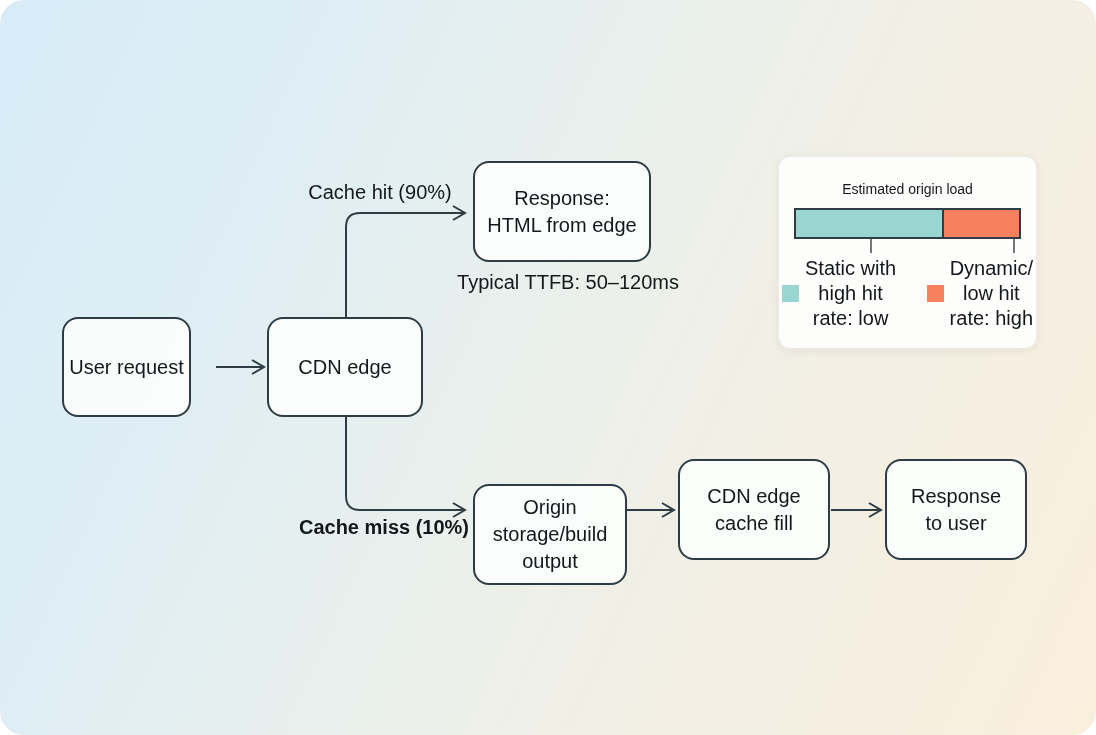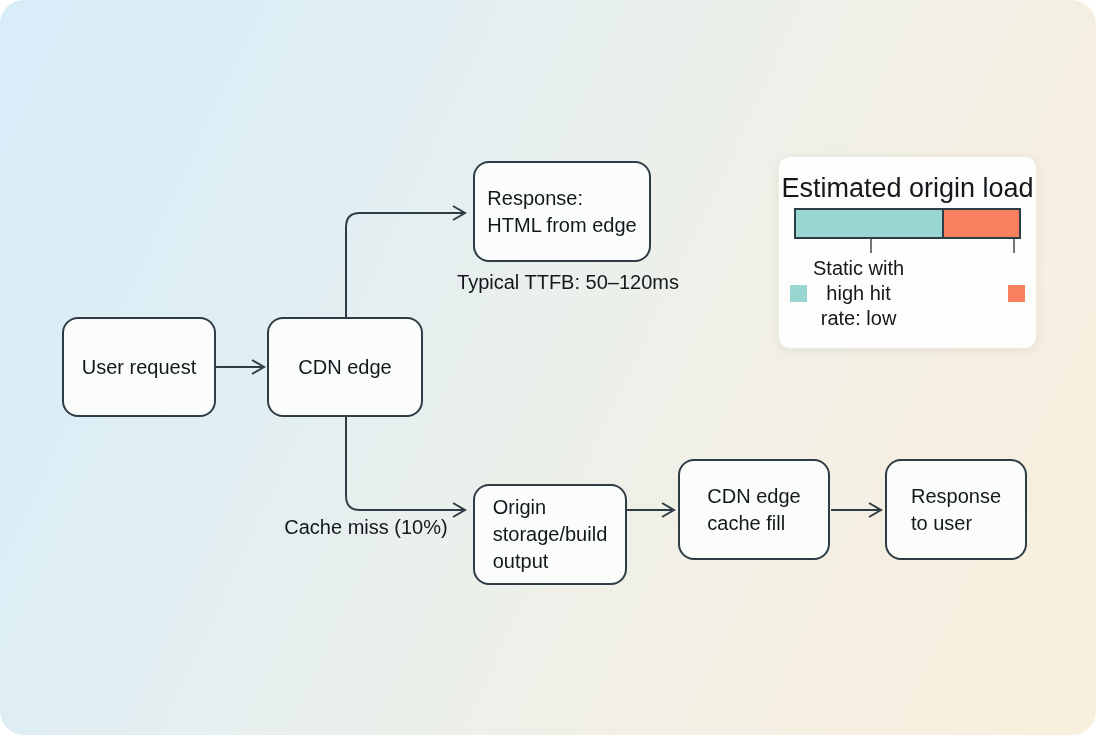--- a/index.html
+++ b/index.html
@@ -23,62 +23,63 @@
     position: absolute;
     inset: 0;
     width: 1096px;
     height: 735px;
   }
   .node {
     position: absolute;
     display: flex;
     align-items: center;
     justify-content: center;
+    text-align: center;
     white-space: pre-line;
     font-size: 20px;
     line-height: 27px;
     color: #14181c;
     background: rgba(251, 253, 252, 0.95);
     border: 2px solid #2e3c46;
     border-radius: 16px;
     box-sizing: border-box;
   }
-  .node-user-request   { left: 62px;  top: 317px; width: 154px; height: 100px; }
+  .node-user-request   { left: 62px;  top: 317px; width: 129px; height: 100px; }
   .node-cdn-edge       { left: 267px; top: 317px; width: 156px; height: 100px; }
   .node-response-edge  { left: 473px; top: 161px; width: 178px; height: 101px; }
   .node-origin-storage { left: 473px; top: 458px; width: 154px; height: 101px; margin-top: 26px; }
   .node-cache-fill     { left: 678px; top: 459px; width: 152px; height: 101px; }
   .node-response-user  { left: 885px; top: 459px; width: 142px; height: 101px; }
 
   .flow-label {
     position: absolute;
     font-size: 20px;
     text-align: center;
     color: #14181c;
   }
   .label-cache-hit  { left: 288px; top: 181px; width: 184px; }
-  .label-cache-miss { left: 274px; top: 516px; width: 184px; }
+  .label-cache-miss { left: 292px; top: 516px; width: 184px; font-weight: bold; }
   .label-ttfb-hit   { left: 418px; top: 271px; width: 300px; }
   .label-ttfb-miss  { left: 608px; top: 575px; width: 300px; }
 
   .legend-card {
     position: absolute;
     left: 778px; top: 156px;
     width: 259px; height: 193px;
     background: #fdfdfc;
     border: 1px solid #ecebe4;
     border-radius: 12px;
     box-shadow: 0 2px 8px rgba(60, 60, 50, 0.08);
     box-sizing: border-box;
   }
   .legend-title {
     position: absolute;
-    top: 16px; left: 0; right: 0;
-    text-align: center;
-    font-size: 27px;
+    top: 24px; left: 0; right: 0;
+    text-align: center;
+    font-size: 14px;
     color: #14181c;
   }
   .legend-bar {
     position: absolute;
     left: 15px; top: 51px;
     width: 227px; height: 31px;
     display: flex;
     border: 2px solid #2e3c46;
     box-sizing: border-box;
   }
@@ -90,21 +91,21 @@
     top: 82px;
     background: #71767b;
   }
   .tick-static  { left: 91px; }
   .tick-dynamic { left: 234px; }
   .legend-items {
     position: absolute;
     top: 99px; left: 0; right: 0;
     display: flex;
     justify-content: space-between;
-    padding: 0 11px;
+    padding: 0 3px;
   }
   .legend-item {
     display: flex;
     align-items: center;
     gap: 6px;
   }
   .legend-swatch {
     width: 17px; height: 17px;
     flex: 0 0 auto;
   }
@@ -154,20 +155,21 @@
   <div class="node node-origin-storage">Origin
 storage/build
 output</div>
 
   <div class="node node-cache-fill">CDN edge
 cache fill</div>
 
   <div class="node node-response-user">Response
 to user</div>
 
+  <div class="flow-label label-cache-hit">Cache hit (90%)</div>
 
   <div class="flow-label label-cache-miss">Cache miss (10%)</div>
 
   <div class="flow-label label-ttfb-hit">Typical TTFB: 50–120ms</div>
 
 
   <div class="legend-card">
     <div class="legend-title">Estimated origin load</div>
 
     <div class="legend-bar">
@@ -180,17 +182,20 @@
 
     <div class="legend-items">
       <div class="legend-item">
         <span class="legend-swatch" style="background: rgb(153, 214, 210);"></span>
         <span class="legend-item-text">Static with
 high hit
 rate: low</span>
       </div>
       <div class="legend-item">
         <span class="legend-swatch" style="background: rgb(247, 128, 94);"></span>
+        <span class="legend-item-text">Dynamic/
+low hit
+rate: high</span>
       </div>
     </div>
   </div>
 
 </div>
 
 </body></html>

